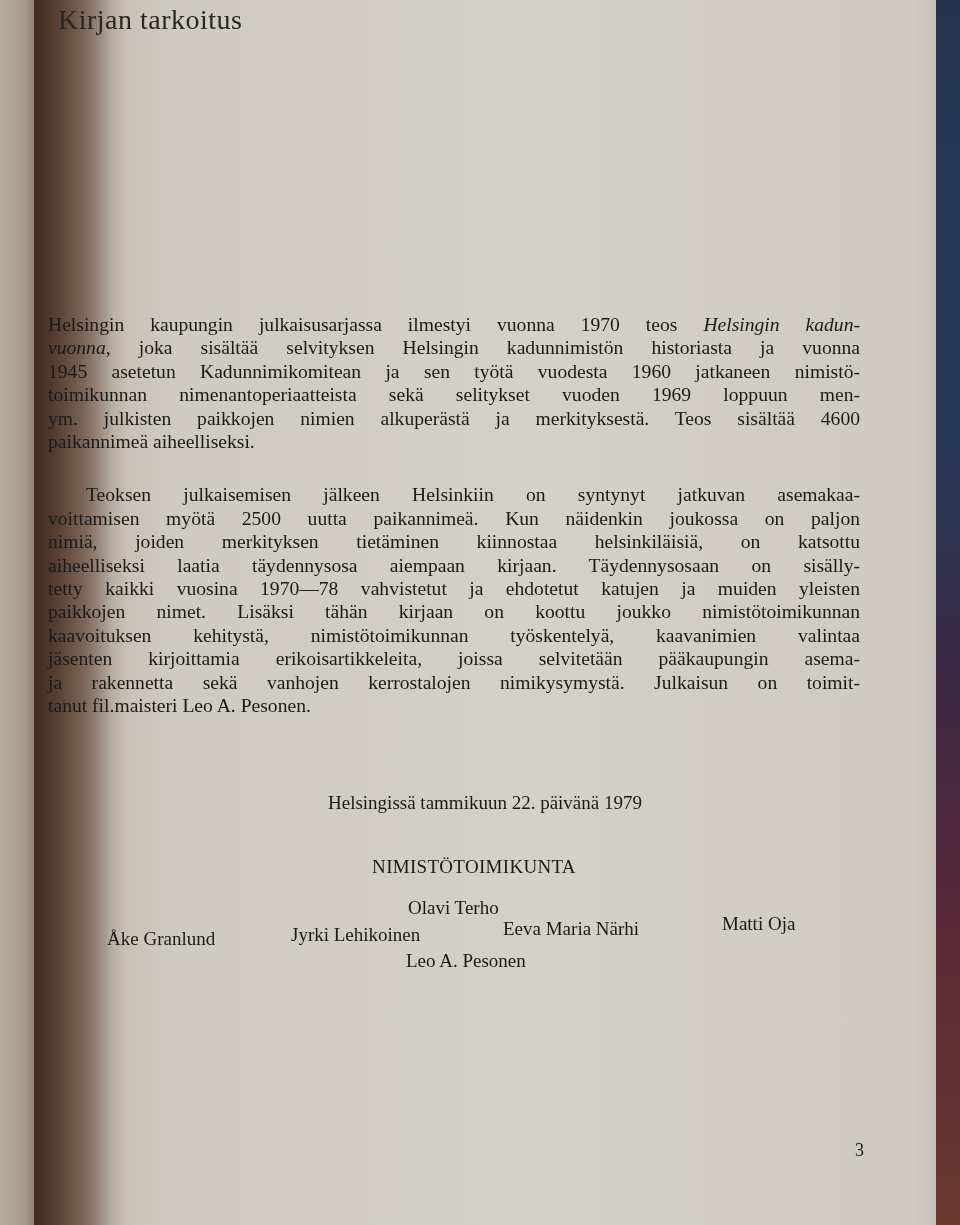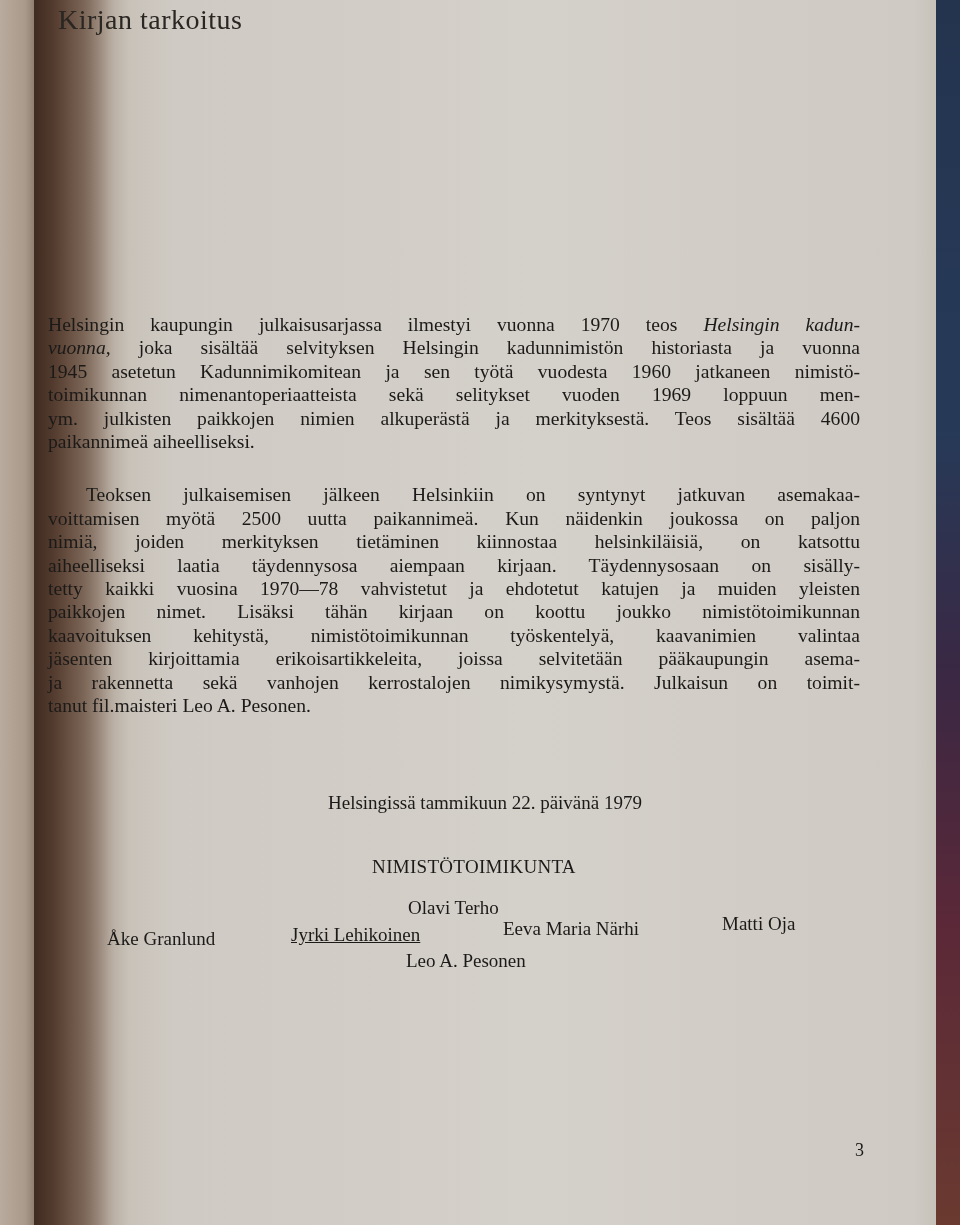--- a/index.html
+++ b/index.html
@@ -85,20 +85,20 @@
         <span class="line last">tanut fil.maisteri Leo A. Pesonen.</span>
       </p>
     </div>
 
   <div class="date-line">Helsingissä tammikuun 22. päivänä 1979</div>
   <div class="committee-title">NIMISTÖTOIMIKUNTA</div>
 
   <div id="members">
       <div class="member" style="left: 408px; top: 897px;">Olavi Terho</div>
       <div class="member" style="left: 107px; top: 928px;">Åke Granlund</div>
-      <div class="member" style="left: 291px; top: 924px; text-decoration: underline;">Jyrki Lehikoinen</div>
+      <div class="member" style="left: 291px; top: 924px;">Jyrki Lehikoinen</div>
       <div class="member" style="left: 503px; top: 918px;">Eeva Maria Närhi</div>
       <div class="member" style="left: 722px; top: 913px;">Matti Oja</div>
       <div class="member" style="left: 390px; top: 950px; margin-left: 16px;">Leo A. Pesonen</div>
     </div>
 
   <div class="page-number">3</div>
 </div>
 
 </body></html>

